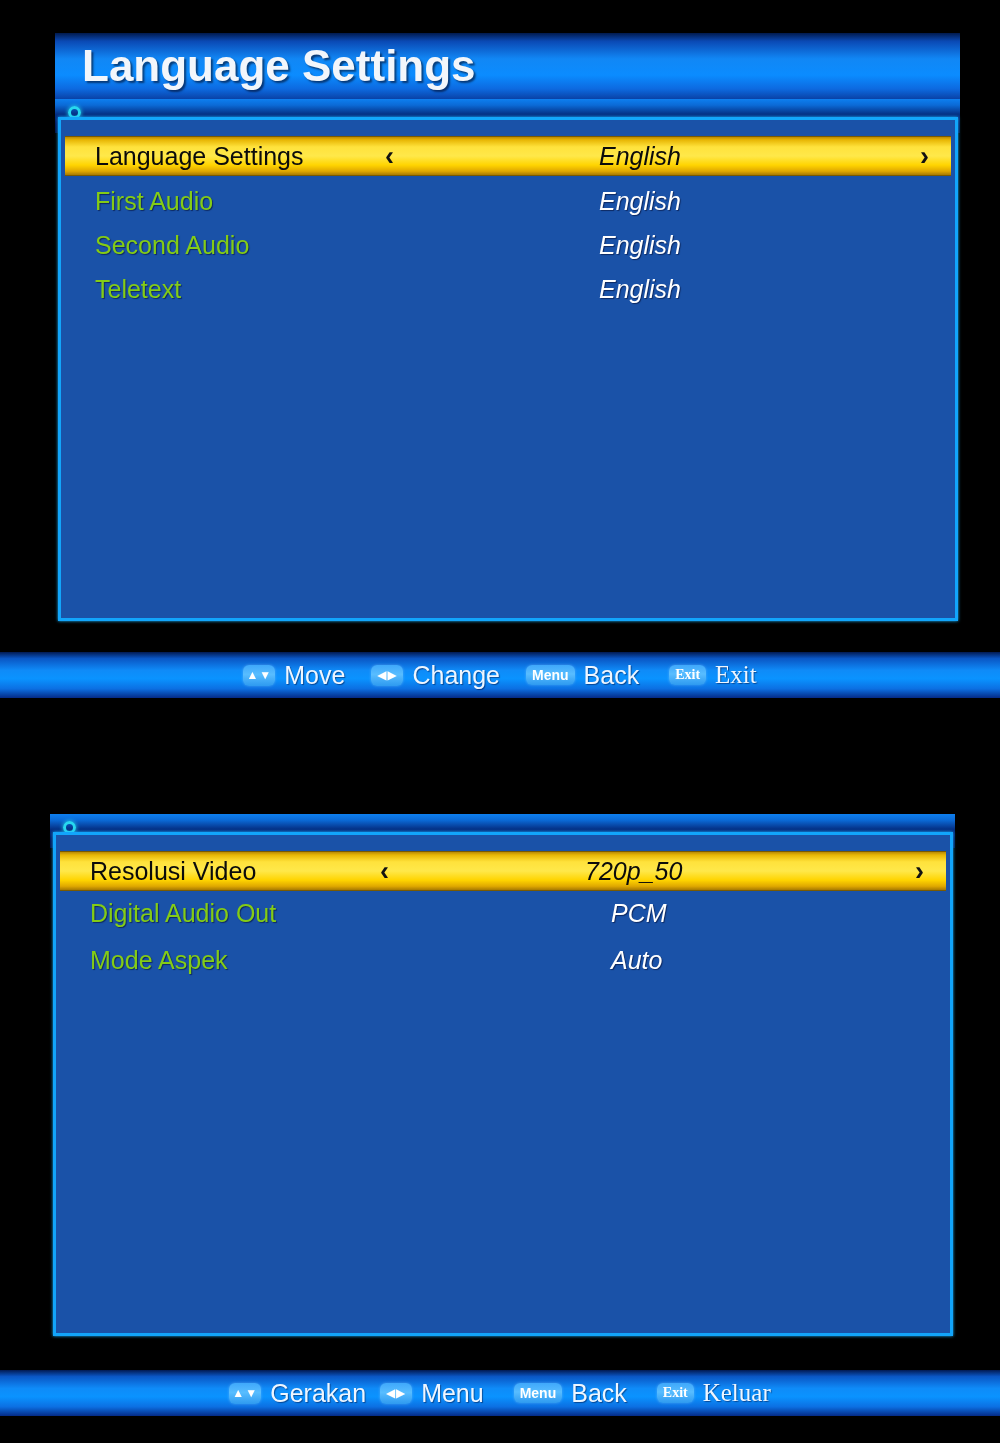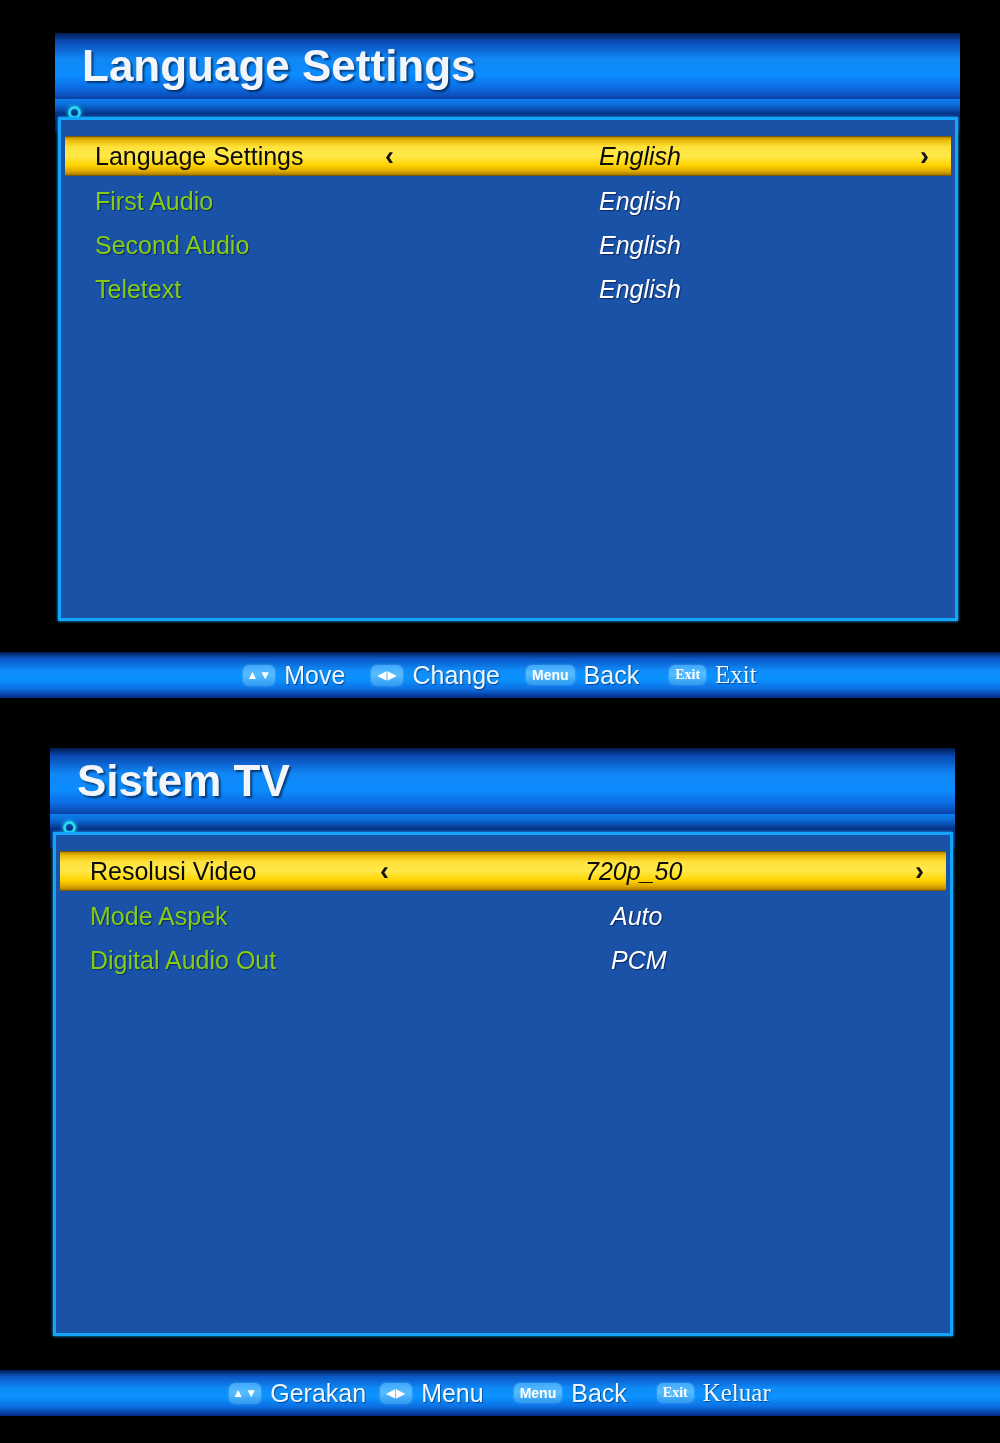--- a/index.html
+++ b/index.html
@@ -215,48 +215,45 @@
         <span class="key-badge word">Exit</span>
         <span class="help-label">Exit</span>
       </div>
     </div>
   </div>
 
 </div>
 
 <div class="screen" id="screen-2">
 
-  <div class="titlebar" style="top:33px; left:50px; width:905px;">
-    <div class="titlebar-text">Sistem TV</div>
-  </div>
 
   <div class="substrip" style="top:99px; left:50px; width:905px;">
     <div class="ring-icon"></div>
   </div>
 
   <div class="panel" style="top:117px; left:53px; height:504px;">
     <div class="rows" style="padding:16px 0 0 0;">
 
       <div class="row selected" style="margin:0 4px;">
         <span class="label" style="left:30px;text-align:center;">Resolusi Video</span>
         <span class="chev" style="left:320px;">‹</span>
         <span class="value" style="left:525px;">720p_50</span>
         <span class="chev" style="right:22px;">›</span>
       </div>
 
+      <div class="row">
+        <span class="label" style="left:34px;">Digital Audio Out</span>
+        <span class="value" style="left:555px;">PCM</span>
+      </div>
+
       <div class="row" style="margin-top:3px;">
         <span class="label" style="left:34px;">Mode Aspek</span>
         <span class="value" style="left:555px;">Auto</span>
       </div>
 
-      <div class="row">
-        <span class="label" style="left:34px;">Digital Audio Out</span>
-        <span class="value" style="left:555px;">PCM</span>
-      </div>
-
     </div>
   </div>
 
   <div class="helpbar" style="top:655px;">
     <div class="help-group">
       <div class="help-item" style="margin-right:14px;">
         <span class="key-badge arrows">
             <span class="arrow-glyph">▲▼</span>
           </span>
         <span class="help-label">Gerakan</span>

